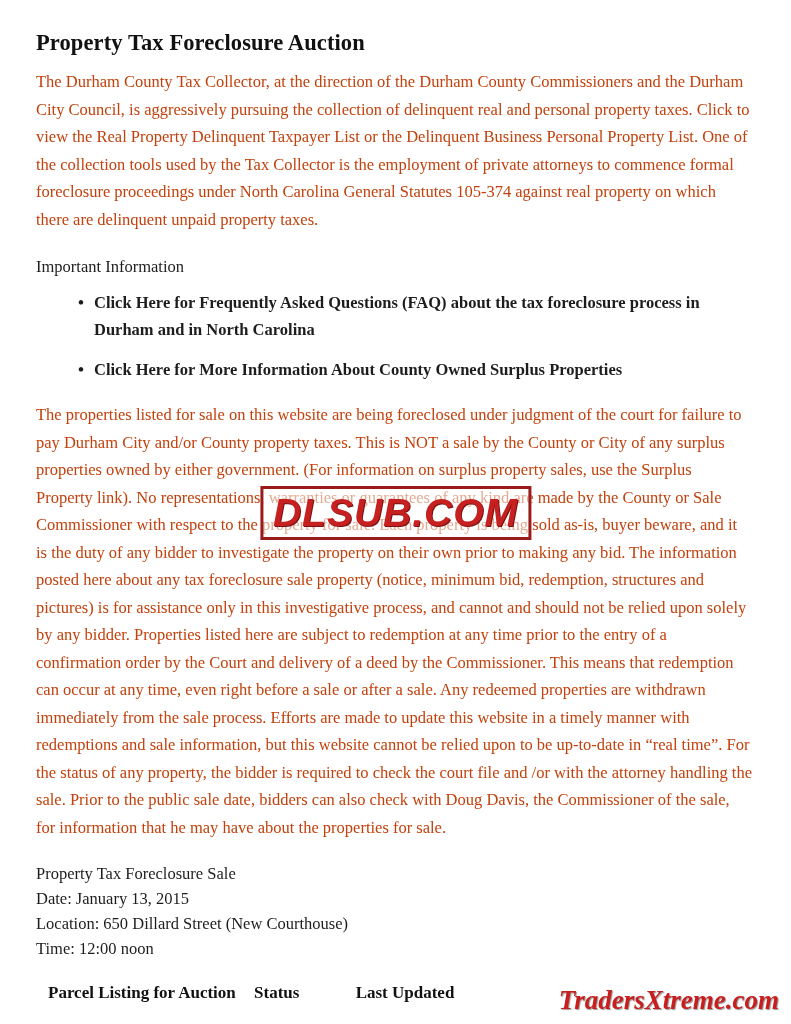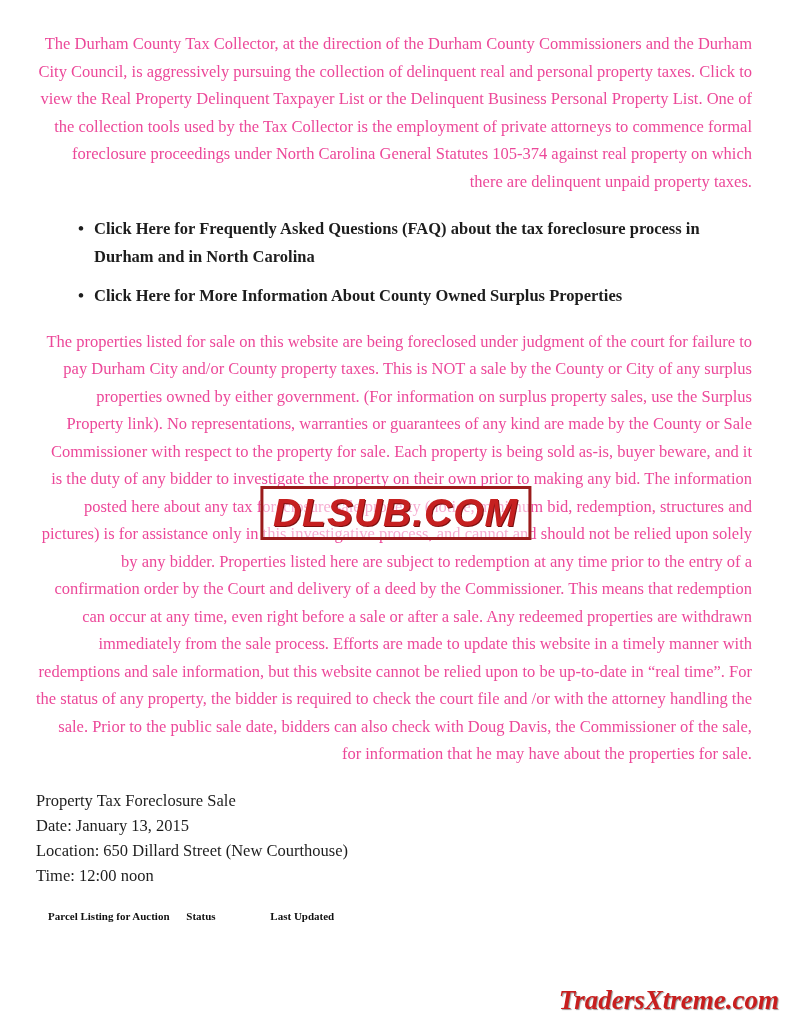--- a/index.html
+++ b/index.html
@@ -43,22 +43,22 @@
     font-size: 22.5px;
     font-weight: bold;
     margin: 0 0 12px 0;
     letter-spacing: 0.1px;
     color: #111;
   }
   p.body-par {
     font-size: 16.5px;
     line-height: 27.5px;
     margin: 0 0 20px 0;
-    text-align: right;
-    color: #ec4899;
+    text-align: left;
+    color: #c2410c;
   }
   .section-label {
     font-size: 16.5px;
     line-height: 27.5px;
     margin: 0 0 8px 0;
     color: #1d1d1d;
   }
   ul.bullets {
     margin: 0 0 18px 0;
     padding-left: 42px;
@@ -86,21 +86,21 @@
   }
   .sale-info div {
     font-size: 16.5px;
     line-height: 25px;
     color: #1d1d1d;
   }
   .table-header {
     margin-top: 8px;
     padding-left: 12px;
     font-weight: bold;
-    font-size: 11px;
+    font-size: 17px;
     color: #111;
   }
   .table-header .col-parcel { display: inline-block; }
   .table-header .col-status { display: inline-block; margin-left: 14px; }
   .table-header .col-updated { display: inline-block; margin-left: 52px; }
 
   
   .watermark-center {
     position: absolute;
     left: 50%;
@@ -133,23 +133,25 @@
   }
 </style>
 </head>
 <body>
 
 <div class="page">
 
 
   <div class="content">
 
+    <h1 class="doc-title">Property Tax Foreclosure Auction</h1>
 
     <p class="body-par">The Durham County Tax Collector, at the direction of the Durham County Commissioners and the Durham City Council, is aggressively pursuing the collection of delinquent real and personal property taxes. Click to view the Real Property Delinquent Taxpayer List or the Delinquent Business Personal Property List. One of the collection tools used by the Tax Collector is the employment of private attorneys to commence formal foreclosure proceedings under North Carolina General Statutes 105-374 against real property on which there are delinquent unpaid property taxes.</p>
 
+    <div class="section-label">Important Information</div>
 
     <ul class="bullets">
       <li>Click Here for Frequently Asked Questions (FAQ) about the tax foreclosure process in Durham and in North Carolina</li>
       <li>Click Here for More Information About County Owned Surplus Properties</li>
     </ul>
 
     <p class="body-par">The properties listed for sale on this website are being foreclosed under judgment of the court for failure to pay Durham City and/or County property taxes. This is NOT a sale by the County or City of any surplus properties owned by either government. (For information on surplus property sales, use the Surplus Property link). No representations, warranties or guarantees of any kind are made by the County or Sale Commissioner with respect to the property for sale. Each property is being sold as-is, buyer beware, and it is the duty of any bidder to investigate the property on their own prior to making any bid. The information posted here about any tax foreclosure sale property (notice, minimum bid, redemption, structures and pictures) is for assistance only in this investigative process, and cannot and should not be relied upon solely by any bidder. Properties listed here are subject to redemption at any time prior to the entry of a confirmation order by the Court and delivery of a deed by the Commissioner. This means that redemption can occur at any time, even right before a sale or after a sale. Any redeemed properties are withdrawn immediately from the sale process. Efforts are made to update this website in a timely manner with redemptions and sale information, but this website cannot be relied upon to be up-to-date in “real time”. For the status of any property, the bidder is required to check the court file and /or with the attorney handling the sale. Prior to the public sale date, bidders can also check with Doug Davis, the Commissioner of the sale, for information that he may have about the properties for sale.</p>
 
     <div class="sale-info">
       <div>Property Tax Foreclosure Sale</div>

